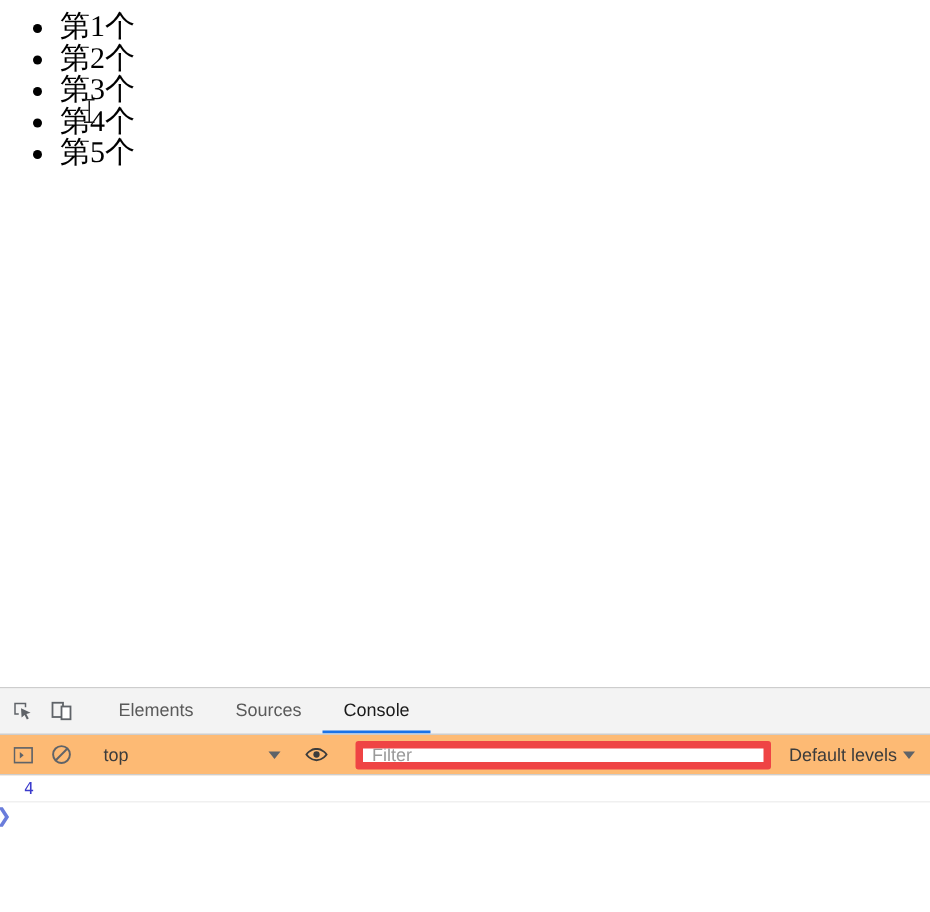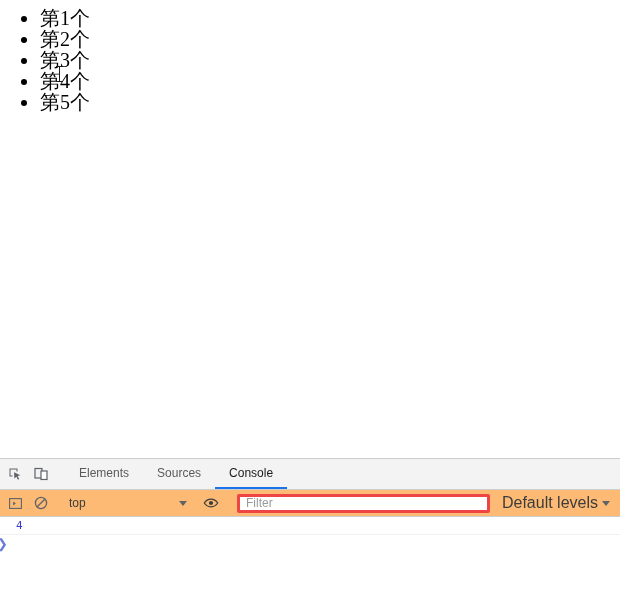--- a/index.html
+++ b/index.html
@@ -139,35 +139,35 @@
     border-right: 4px solid transparent;
     border-top: 5px solid #5f6368;
     margin-left: 4px;
   }
   #filter-input {
     flex: 1;
     min-width: 0;
     height: 19px;
     margin: 0 6px;
     padding: 0 6px;
-    border: 3px solid #ef4444;
+    border: 5px solid #ef4444;
     border-radius: 2px;
     background: #ffffff;
     font-family: "Liberation Sans", sans-serif;
     font-size: 12px;
     color: #3c3c3c;
     outline: none;
   }
   #filter-input::placeholder { color: #9a9a9a; }
   #levels-select {
     display: flex;
     align-items: center;
     height: 19px;
     padding: 0 6px;
-    font-size: 16px;
+    font-size: 12px;
     color: #3c3c3c;
     white-space: nowrap;
     cursor: pointer;
   }
 
   
   #console-body {
     flex: 1;
     background: #ffffff;
     overflow: hidden;

